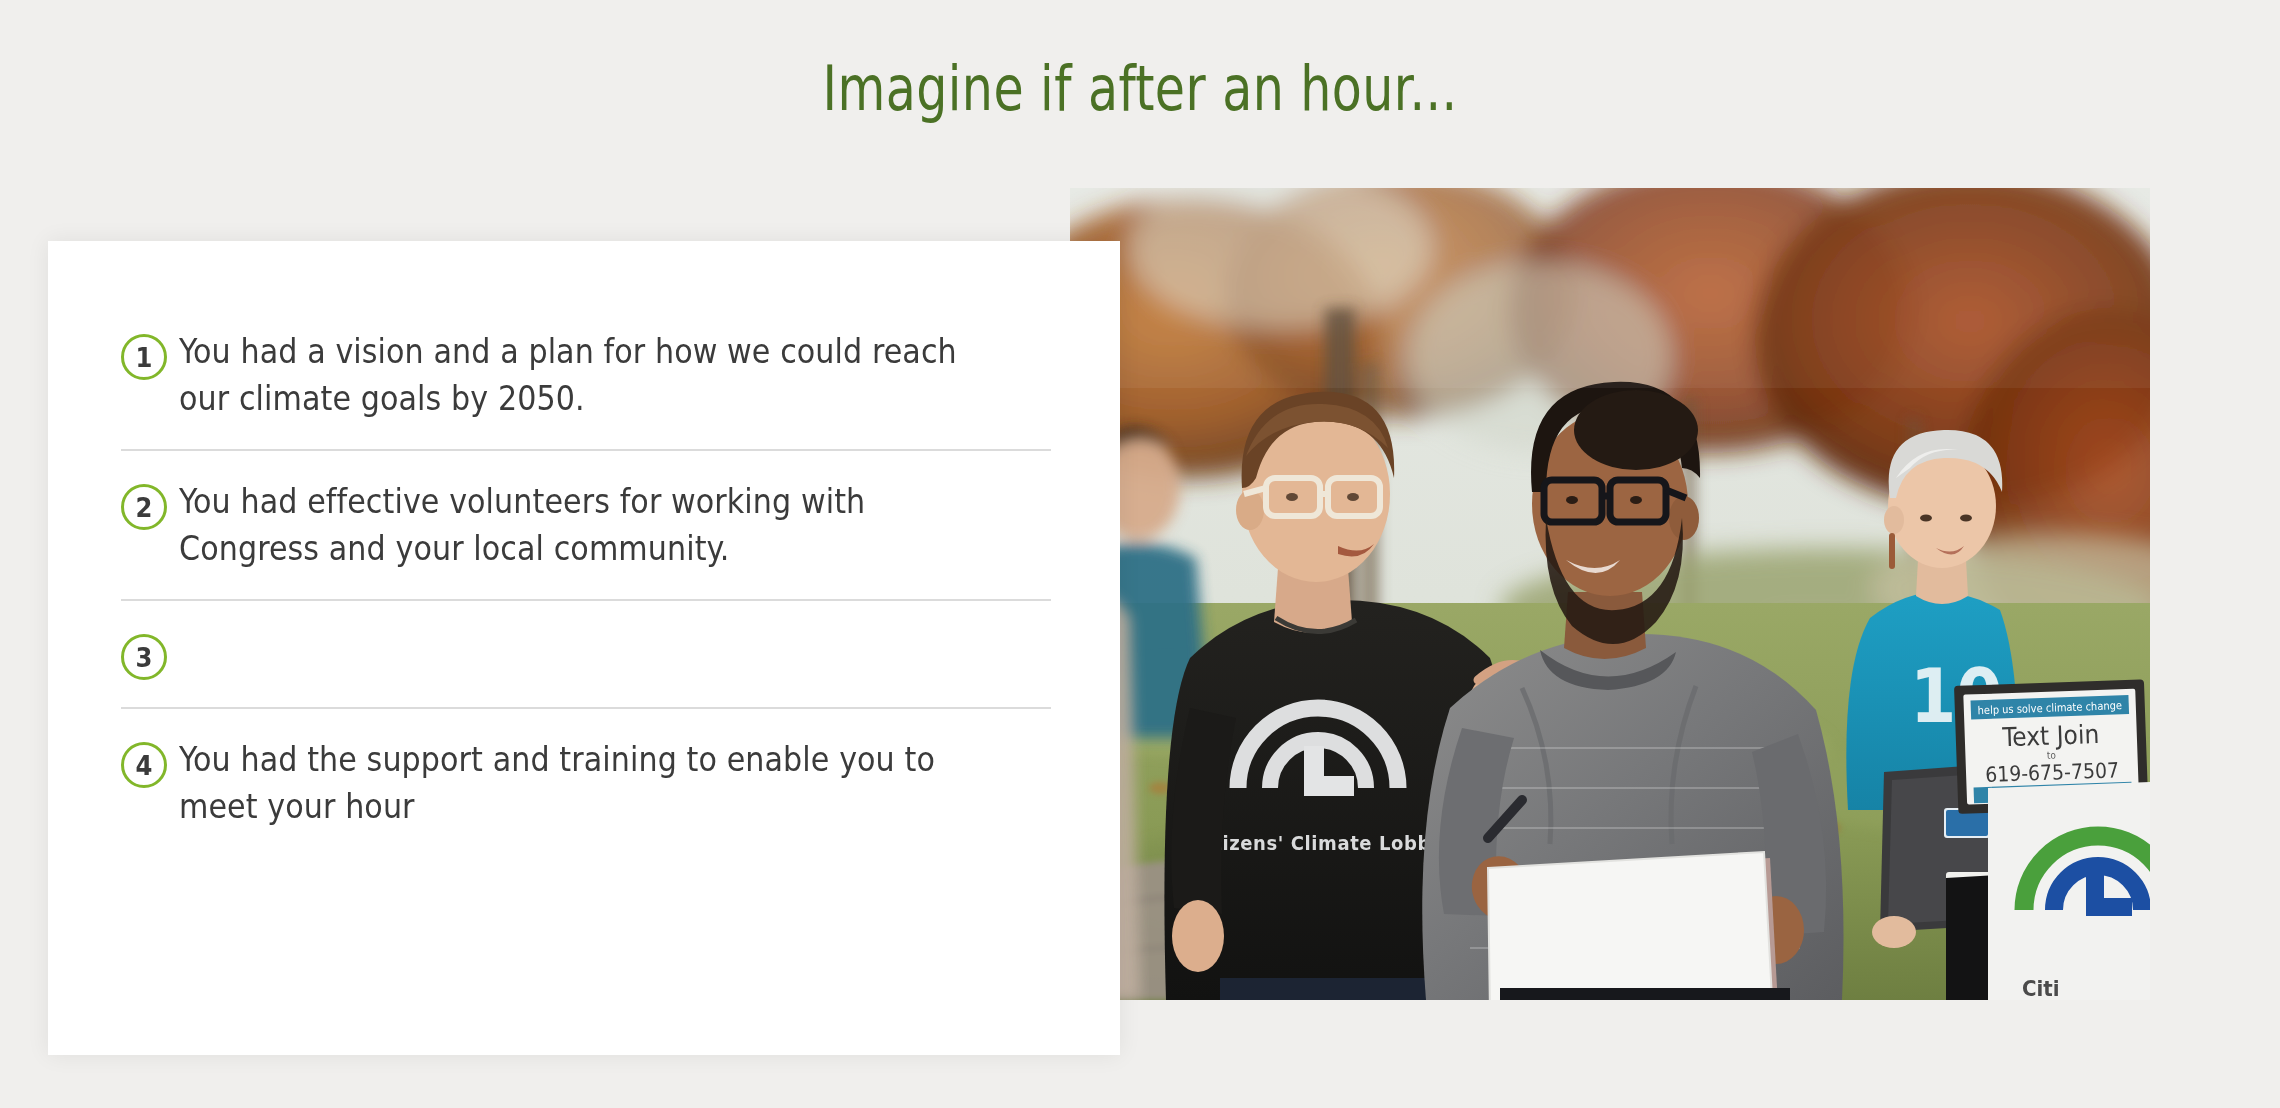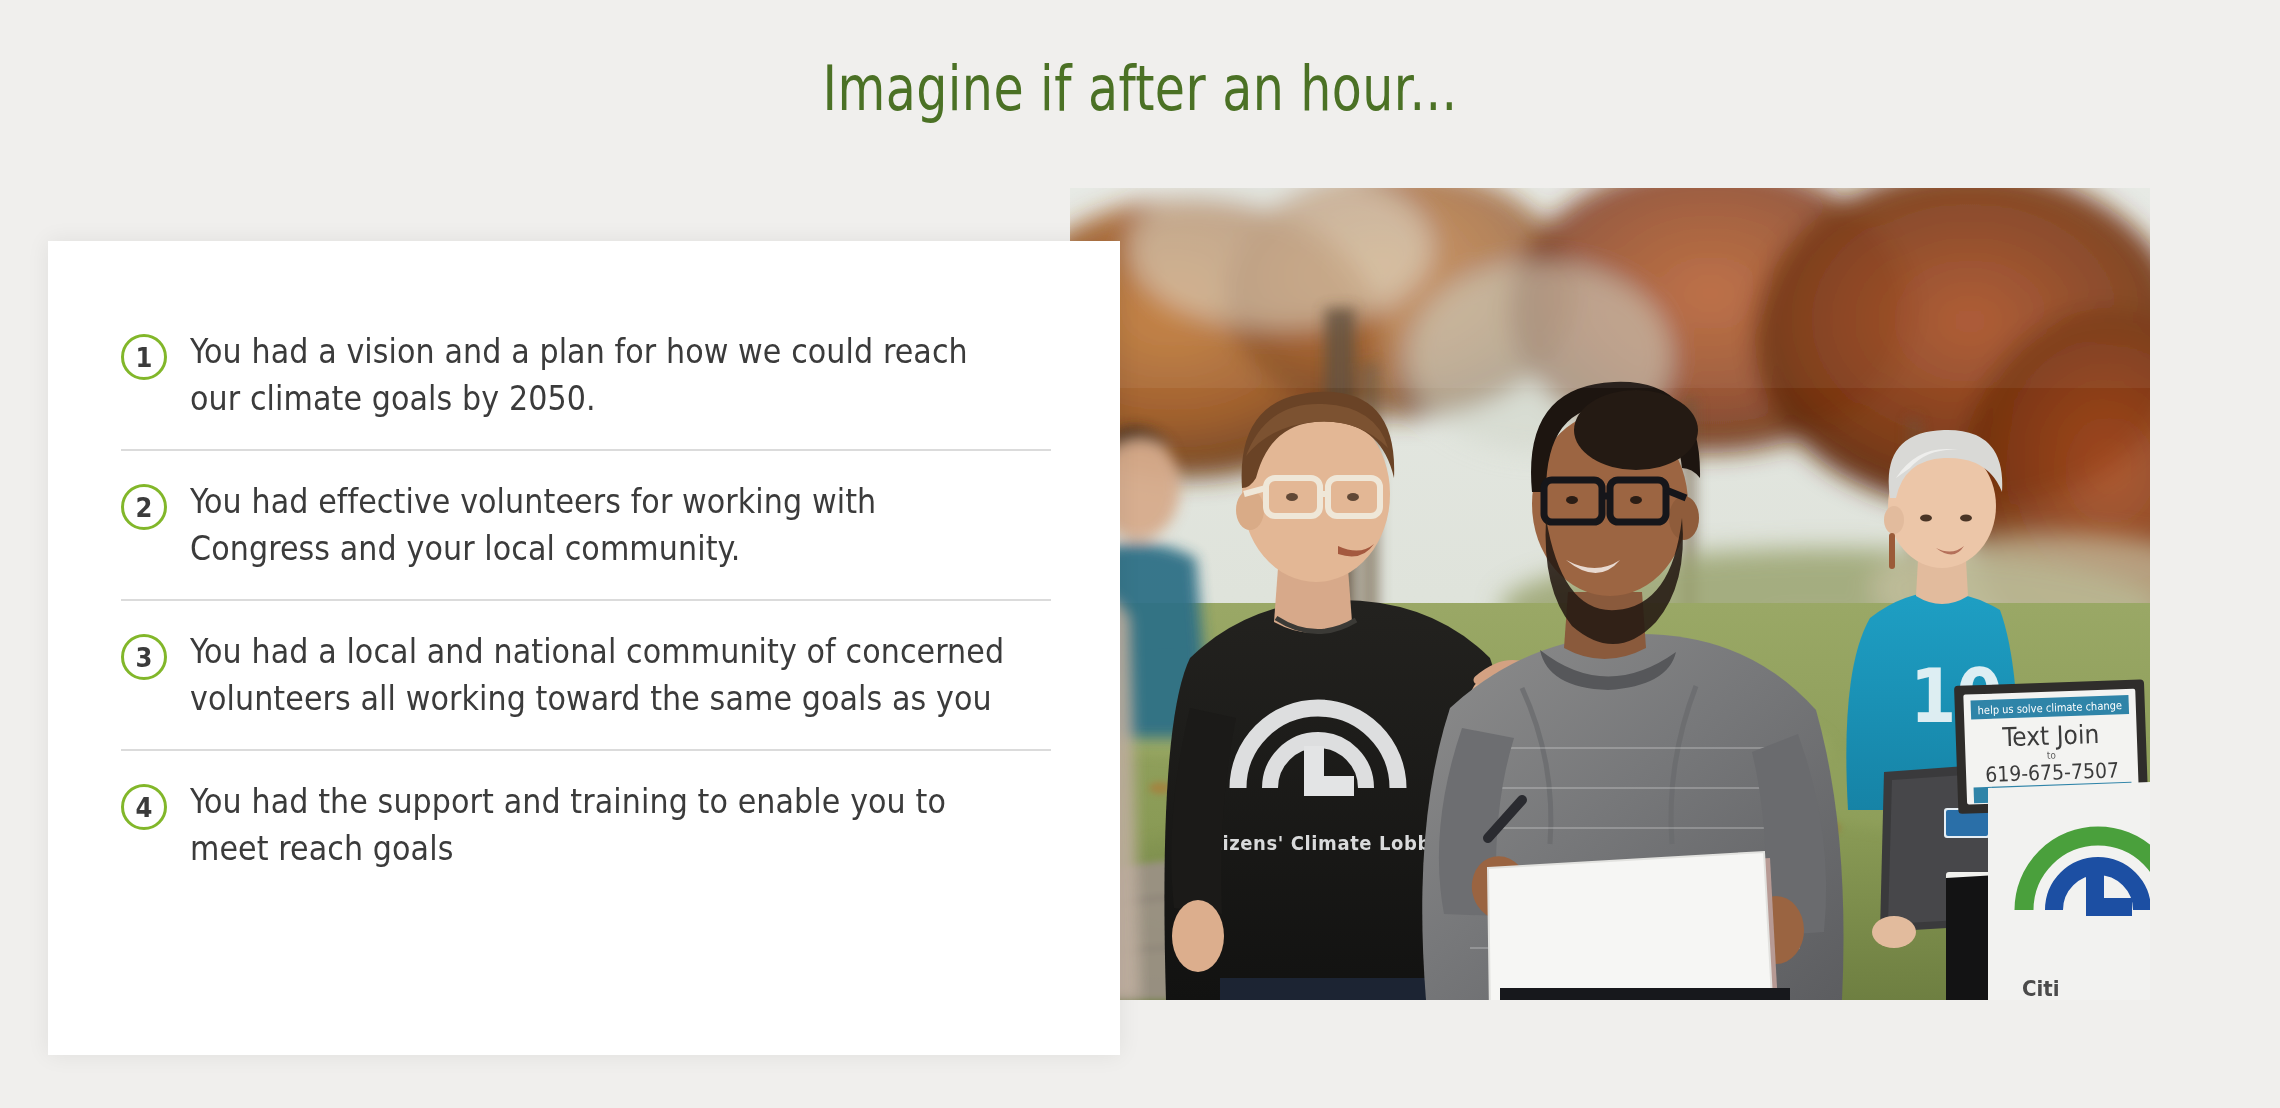--- a/index.html
+++ b/index.html
@@ -82,21 +82,21 @@
     justify-content: center;
     font-family: "DejaVu Sans Condensed", "Liberation Sans Narrow", "Liberation Sans", sans-serif;
     font-size: 27px;
     font-weight: bold;
     color: #3b3b3b;
     margin-top: 6px;
     box-sizing: border-box;
   }
 
   .item-text {
-    margin-left: 23px;
+    margin-left: 12px;
     font-family: "DejaVu Sans Condensed", "Liberation Sans Narrow", "Liberation Sans", sans-serif;
     font-size: 33.5px;
     line-height: 47px;
     color: #3b3b3b;
     letter-spacing: 0.1px;
     max-width: 830px;
   }
 </style>
 </head>
 <body>
@@ -397,24 +397,23 @@
       <div class="badge">
         <span>2</span>
       </div>
       <div class="item-text">You had effective volunteers for working with Congress and your local community.</div>
     </div>
 
     <div class="list-item">
       <div class="badge">
         <span>3</span>
       </div>
-      <div class="item-text">You had a local and national community of concerned volunteers all working toward the same goals as you</div>
     </div>
 
     <div class="list-item">
       <div class="badge">
         <span>4</span>
       </div>
-      <div class="item-text">You had the support and training to enable you to meet reach goals</div>
+      <div class="item-text">You had the support and training to enable you to meet your hour</div>
     </div>
 
   </div>
 </div>
 
 </body></html>

